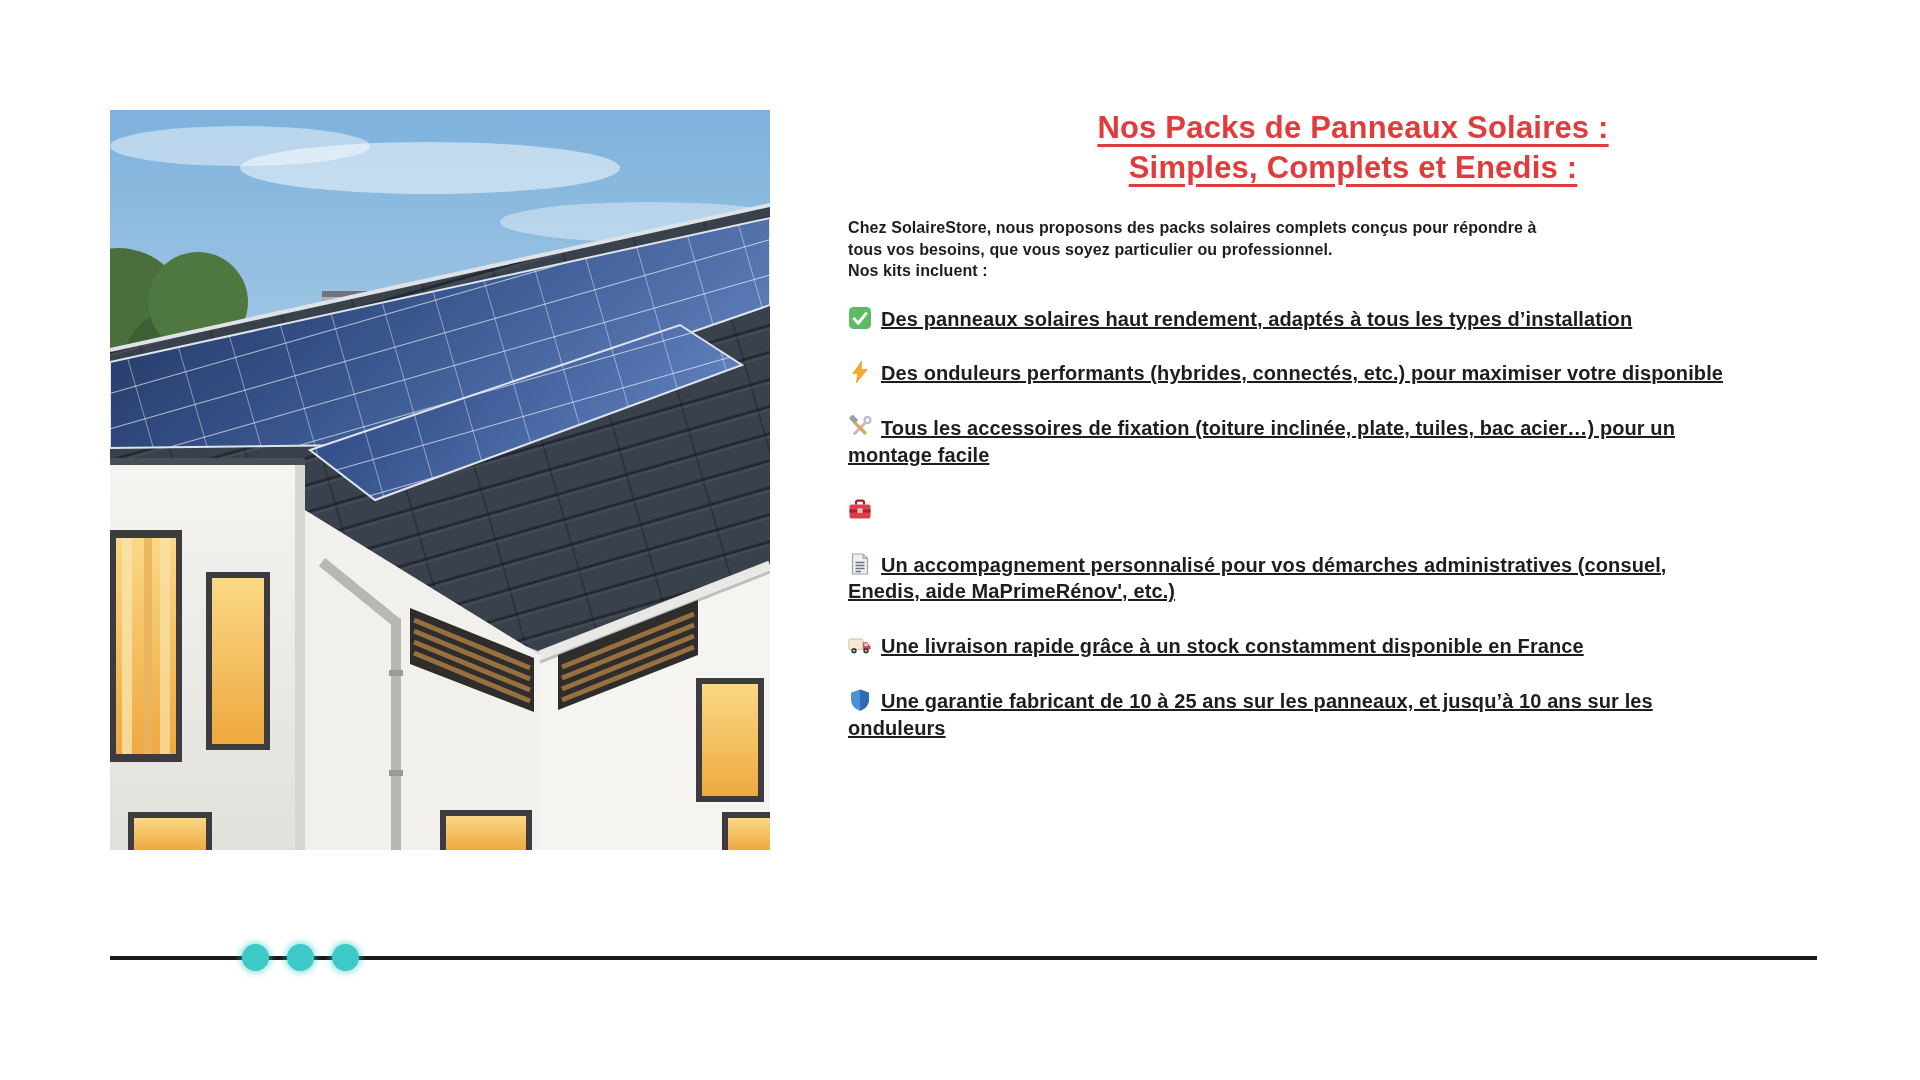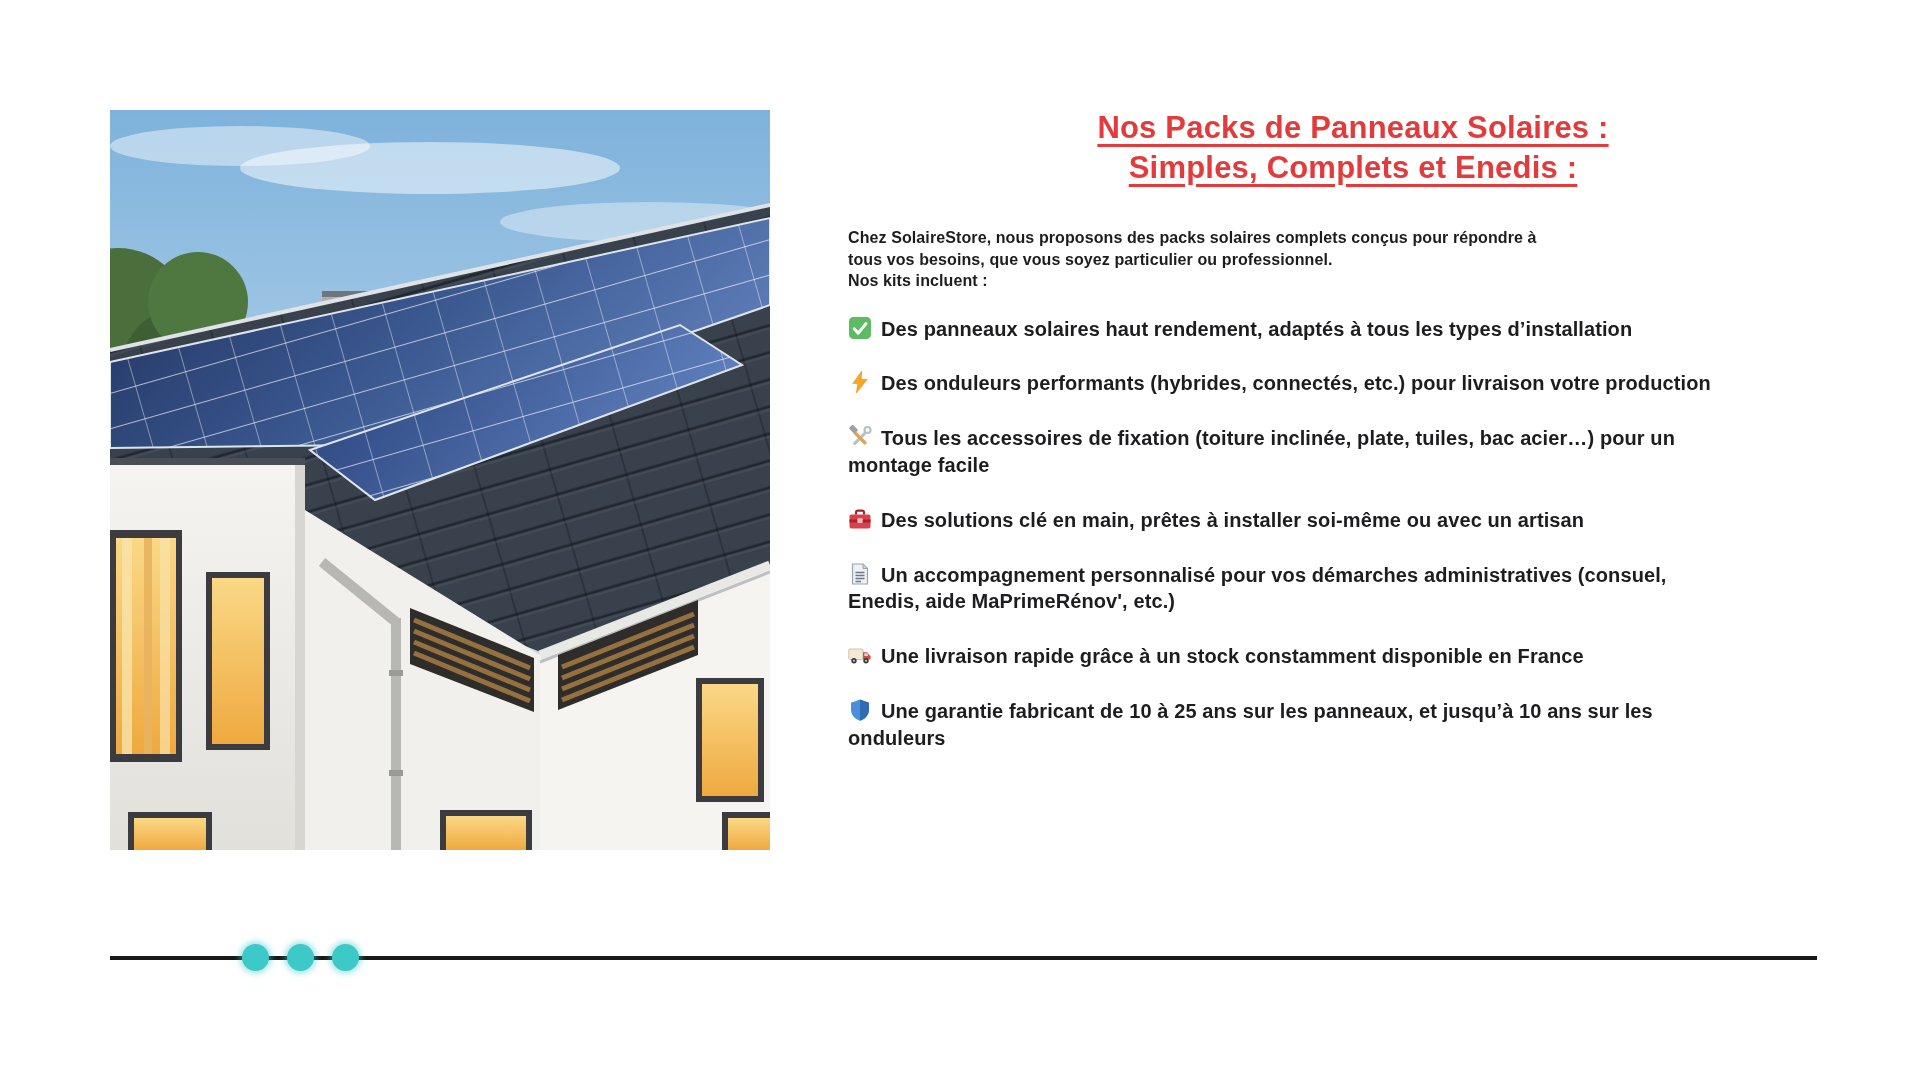--- a/index.html
+++ b/index.html
@@ -9,28 +9,28 @@
   .stage { position:relative; width:1920px; height:1080px; background:#ffffff; }
 
   
   .photo { position:absolute; left:110px; top:110px; width:660px; height:740px; overflow:hidden; }
   .photo svg { display:block; width:100%; height:100%; }
 
   
   .content { position:absolute; left:848px; top:108px; width:1010px; color:#1d1d1f; }
 
   .title { text-align:center; color:#e23b3b; font-size:31px; font-weight:800;
-           line-height:1.28; letter-spacing:0.2px; margin-bottom:40px; }
+           line-height:1.28; letter-spacing:0.2px; margin-bottom:30px; }
   .title .tline { display:block; text-decoration:underline;
                   text-decoration-thickness:3px; text-underline-offset:6px; }
 
   .intro { font-size:16px; font-weight:700; line-height:1.34; white-space:pre-line;
            margin-bottom:24px; letter-spacing:0.1px; }
 
-  ul.bullets { list-style:none; }
+  ul.bullets { list-style:none;text-decoration:underline; }
   ul.bullets li { font-size:20px; font-weight:700; line-height:1.34;
                   margin-bottom:28px; letter-spacing:0.1px; }
   .bullet-text { white-space:pre-line; }
   .ico { display:inline-block; width:24px; height:24px; vertical-align:-4px; margin-right:9px; }
   .ico svg { display:block; width:24px; height:24px; }
 
   
   .divider-line { position:absolute; left:110px; top:956px; width:1707px; height:4px; background:#191919; }
   .dot { position:absolute; top:944px; width:27px; height:27px; border-radius:50%;
          background:#3ec9c9; box-shadow:0 0 6px 2px rgba(62,201,201,0.55); cursor:pointer; }
@@ -195,21 +195,21 @@
               <path d="M6.2 12.8l4 4.4 7.8-9.6" stroke="#fff" stroke-width="3" fill="none" stroke-linecap="round" stroke-linejoin="round"></path>
             </svg>
         </span><span class="bullet-text">Des panneaux solaires haut rendement, adaptés à tous les types d’installation</span>
       </li>
 
       <li>
         <span class="ico">
           <svg viewBox="0 0 24 24">
               <path d="M13.8 1L4.8 13.6h5.1L8.3 23 19.2 9.4h-6.2z" fill="#f7a825" stroke="#e8890c" stroke-width="0.6"></path>
             </svg>
-        </span><span class="bullet-text">Des onduleurs performants (hybrides, connectés, etc.) pour livraison votre production</span>
+        </span><span class="bullet-text">Des onduleurs performants (hybrides, connectés, etc.) pour maximiser votre disponible</span>
       </li>
 
       <li>
         <span class="ico">
           <svg viewBox="0 0 24 24">
             <rect x="10.6" y="5" width="3" height="17" rx="1.2" transform="rotate(45 12 13)" fill="#b9bfc6"></rect>
             <circle cx="19.5" cy="5" r="3" fill="none" stroke="#b9bfc6" stroke-width="2.2"></circle>
             <rect x="10.4" y="4.5" width="3.4" height="17" rx="1.4" transform="rotate(-45 12 13)" fill="#e0a458"></rect>
             <rect x="1.5" y="1.5" width="8" height="5.4" rx="1.2" transform="rotate(45 5.5 4.2)" fill="#9aa1a8"></rect>
           </svg>
@@ -218,21 +218,21 @@
       </li>
 
       <li>
         <span class="ico">
           <svg viewBox="0 0 24 24">
               <rect x="1.5" y="7.5" width="21" height="14" rx="2" fill="#d8404a"></rect>
               <rect x="1.5" y="12.5" width="21" height="3" fill="#a8202c"></rect>
               <path d="M8 7.5V5.6a2 2 0 012-2h4a2 2 0 012 2v1.9" fill="none" stroke="#a8202c" stroke-width="2.2"></path>
               <rect x="9.3" y="11.3" width="5.4" height="4.6" rx="0.9" fill="#f2b4b8"></rect>
             </svg>
-        </span><span class="bullet-text">Des solutions clé en main, prêtes à installer soi-même ou avec un artisan</span>
+        </span>
       </li>
 
       <li>
         <span class="ico">
           <svg viewBox="0 0 24 24">
               <path d="M4.5 2h10.5l4.5 4.5V22h-15z" fill="#eef1f4" stroke="#9aa4ae" stroke-width="1.2"></path>
               <path d="M15 2v4.5h4.5z" fill="#cfd6dd" stroke="#9aa4ae" stroke-width="1"></path>
               <g stroke="#6b7682" stroke-width="1.5">
                 <path d="M7.5 10.5h9M7.5 13.5h9M7.5 16.5h9M7.5 19.5h5.5"></path>
               </g>

